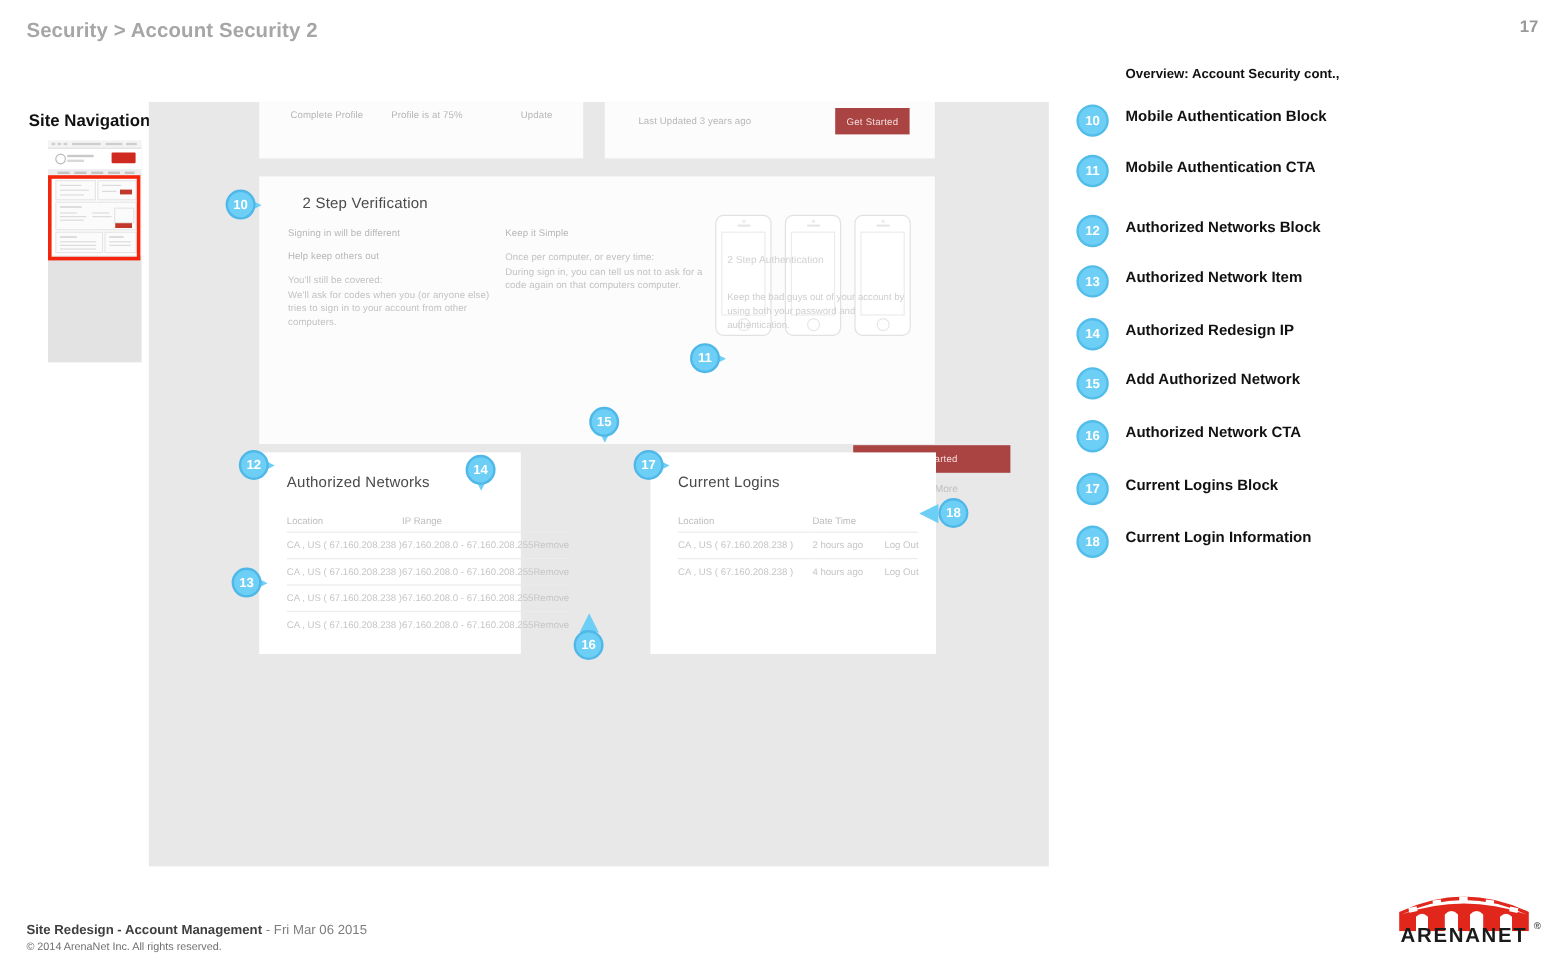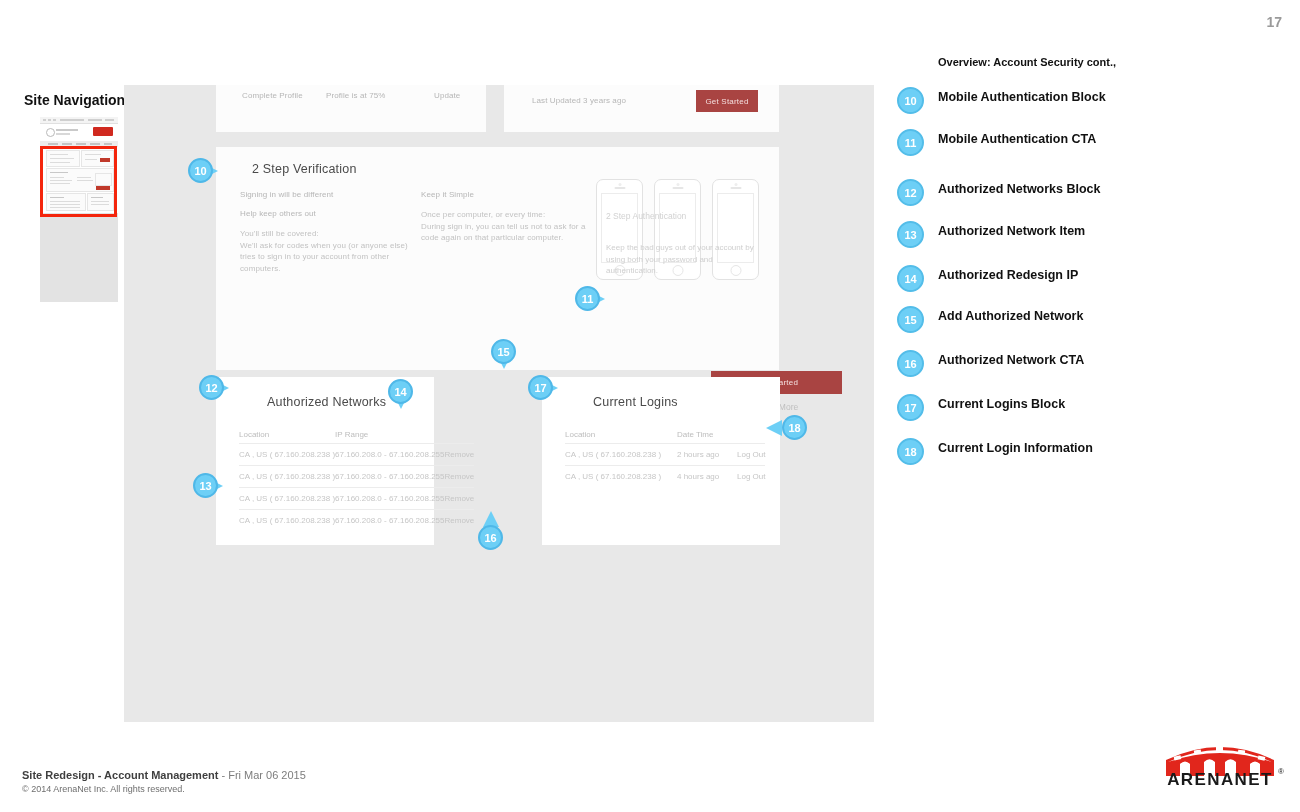--- a/index.html
+++ b/index.html
@@ -96,21 +96,21 @@
   .phone .home{position:absolute;left:50%;transform:translateX(-50%);bottom:3px;width:9px;height:9px;border-radius:50%;border:1px solid #e6e6e6;}
   .phone-overlay{position:absolute;left:10px;top:32px;width:160px;}
   .phone-overlay .ot{font-size:8.5px;color:#d2d2d2;margin-bottom:21px;}
   .phone-overlay .ob{font-size:8px;color:#cfcfcf;line-height:11.5px;}
   .btn-getstarted{position:absolute;left:495px;top:224px;width:131px;height:23px;}
   .learnmore{position:absolute;left:495px;top:255px;width:131px;text-align:center;font-size:8.5px;color:#bfbfbf;}
 
   
   .netcard{left:92px;top:292px;width:218px;height:168px;}
   .logincard{left:418px;top:292px;width:238px;height:168px;}
-  .tbl-title{position:absolute;left:23px;top:18px;margin-left:28px;}
+  .tbl-title{position:absolute;left:23px;top:18px;}
   .tbl{position:absolute;left:23px;top:44px;}
   .tbl table{border-collapse:collapse;}
   .tbl td,.tbl th{padding:0;text-align:left;font-weight:normal;white-space:nowrap;}
   .tbl th{height:18px;vertical-align:bottom;padding-bottom:4px;}
   .tbl tbody tr td{height:21px;border-top:1px solid #ececec;vertical-align:middle;}
   .act{text-align:right !important;}
 
   
   .cal{position:absolute;width:0;height:0;}
   .cal .circ{
@@ -163,20 +163,21 @@
     position:absolute;left:0;bottom:6px;width:112px;text-align:center;
     font-size:17px;font-weight:bold;letter-spacing:1.4px;color:#1a1a1a;
   }
   .logo-reg{position:absolute;right:0;bottom:20px;font-size:8px;color:#1a1a1a;}
 </style>
 </head>
 <body>
 
 <div class="page">
 
+  <div class="breadcrumb">Security &gt; Account Security 2</div>
   <div class="page-num">17</div>
 
   <div class="sitenav-title">Site Navigation</div>
   <div class="sitenav-strip"></div>
   <div class="thumb">
     <div class="thumb-bar">
       <i style="left:3px;width:3px;"></i>
         <i style="left:8px;width:3px;"></i>
         <i style="left:13px;width:3px;"></i>
       <i style="left:20px;width:24px;"></i>
@@ -246,21 +247,21 @@
       <div class="col-l">
         <div class="wf-sub lbl">Signing in will be different</div>
         <div class="wf-sub lbl">Help keep others out</div>
         <div class="wf-body" style="white-space:pre-line;">You'll still be covered:
 We'll ask for codes when you (or anyone else) tries to sign in to your account from other computers.</div>
       </div>
 
       <div class="col-r">
         <div class="wf-sub lbl">Keep it Simple</div>
         <div class="wf-body" style="white-space:pre-line;">Once per computer, or every time:
-During sign in, you can tell us not to ask for a code again on that particular computer.</div>
+During sign in, you can tell us not to ask for a code again on that computers computer.</div>
       </div>
 
       <div class="phones">
         <div class="phone" style="left:0px;">
           <div class="cam"></div>
             <div class="spk"></div>
             <div class="scr"></div>
             <div class="home"></div>
         </div>
         <div class="phone" style="left:58px;">

